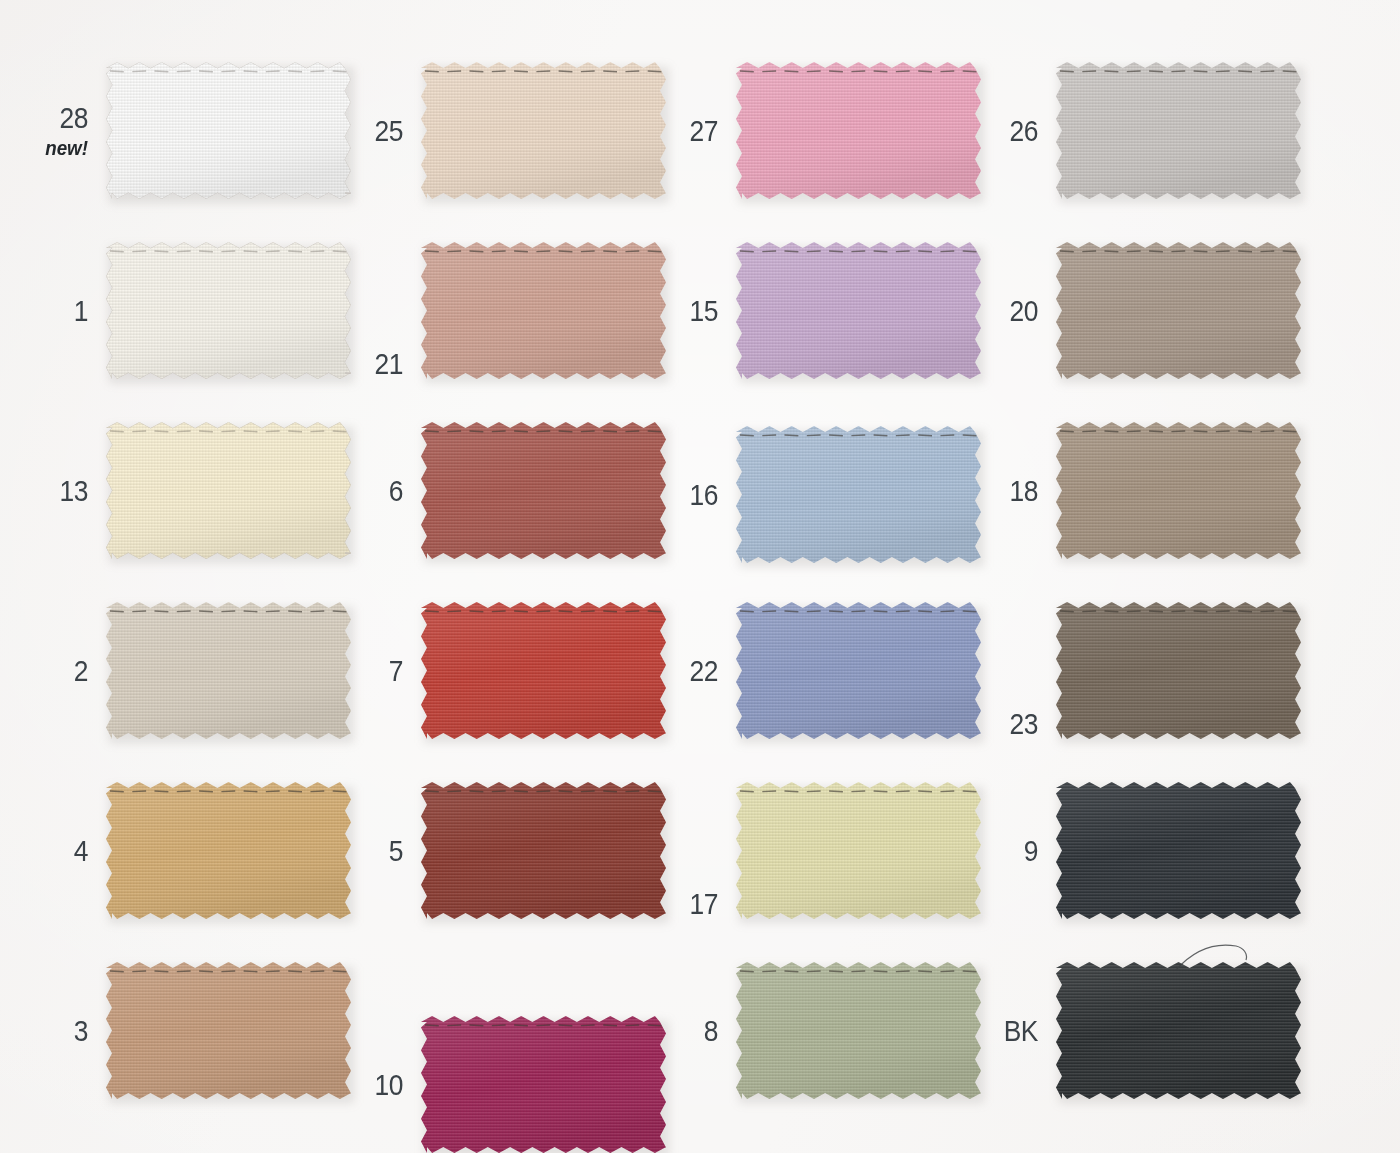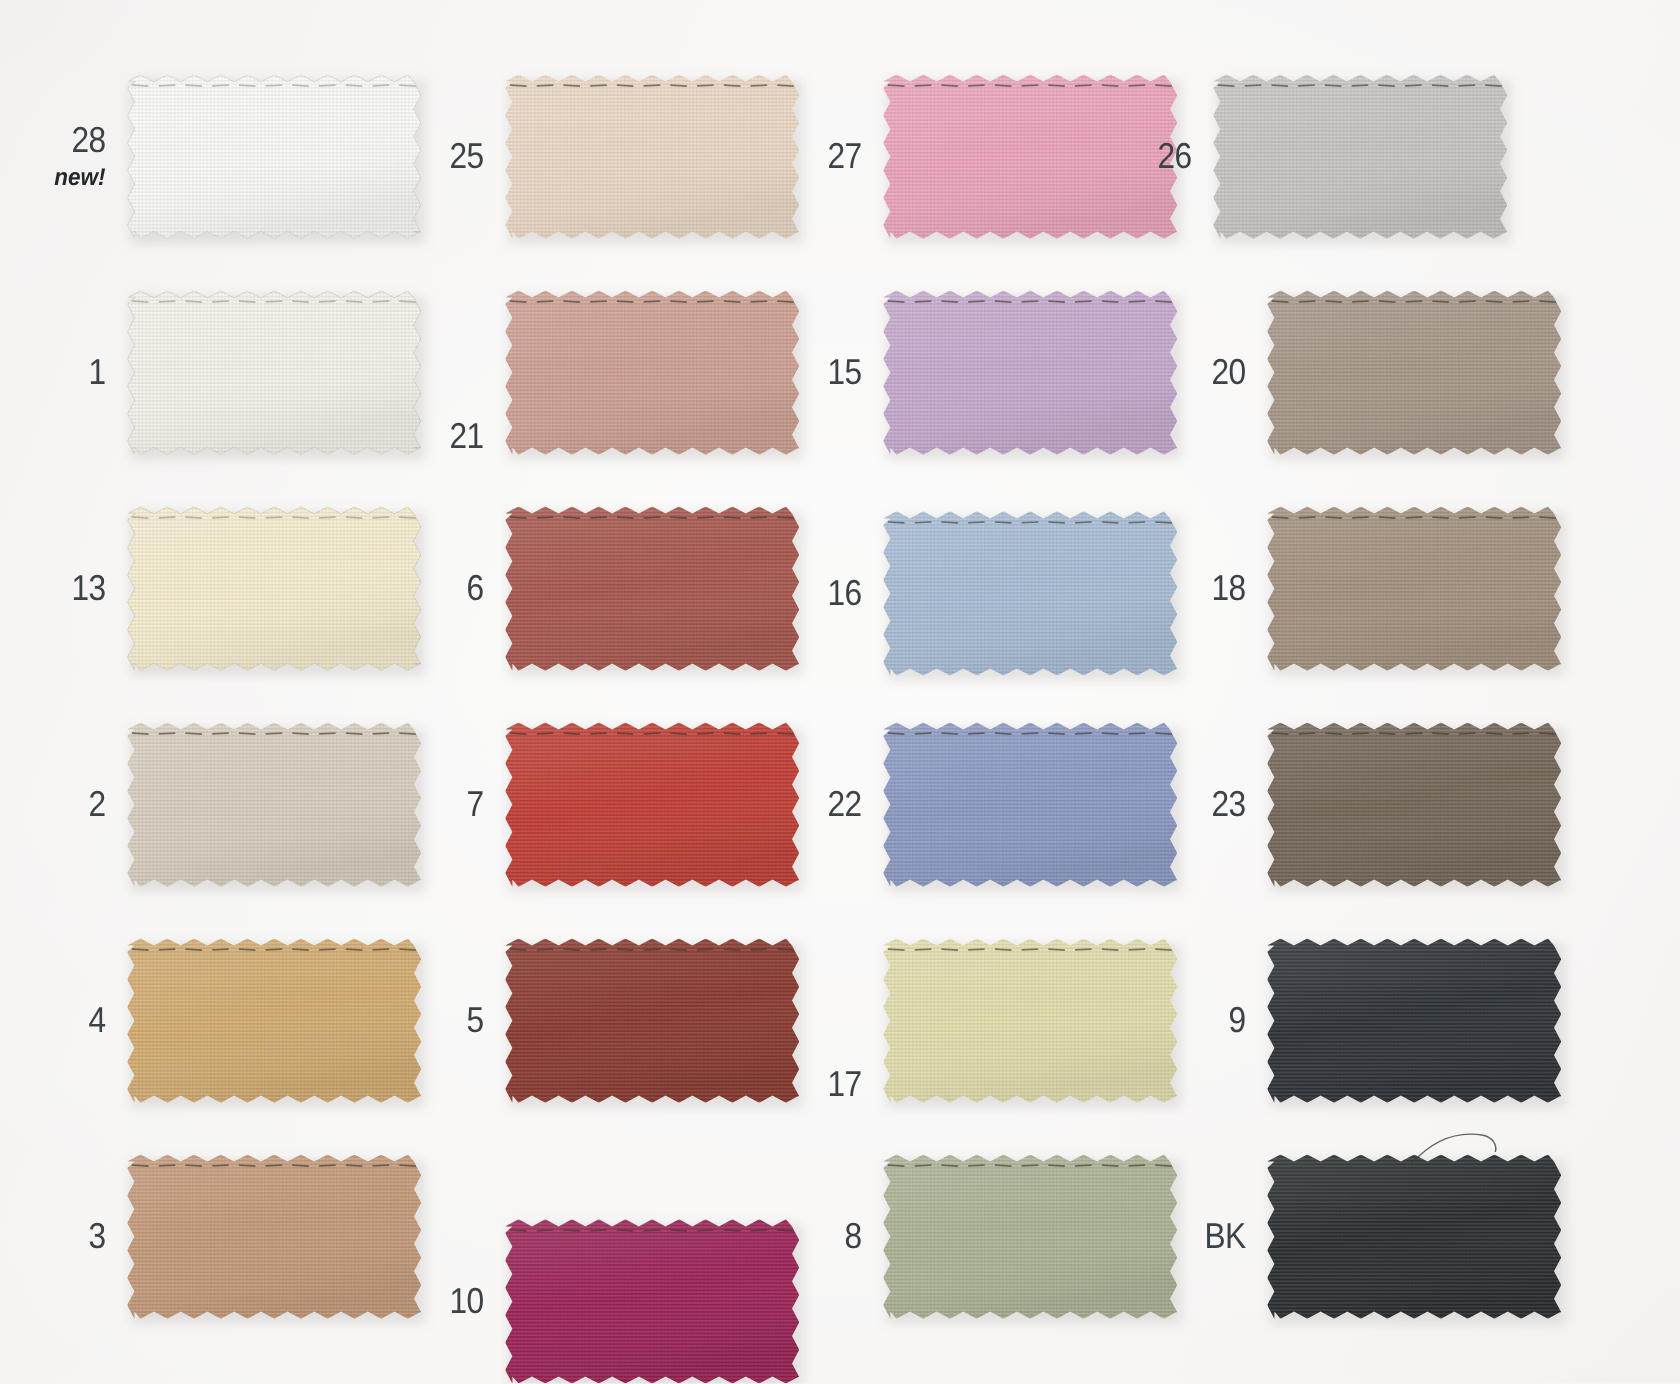--- a/index.html
+++ b/index.html
@@ -188,21 +188,21 @@
             </defs>
             <g clip-path="url(#pink2)">
               <rect x="0" y="0" width="245" height="137" fill="#eda5bd"></rect>
               <rect x="0" y="0" width="245" height="137" fill="url(#weave2)"></rect>
               <rect x="0" y="0" width="245" height="137" fill="url(#lit2)"></rect>
               <path d="M4.0,9.0 L17.8,9.7 M26.3,9.6 L40.1,9.0 M48.5,9.0 L62.4,9.7 M70.8,9.6 L84.6,9.0 M93.1,9.0 L106.9,9.7 M115.4,9.6 L129.2,9.0 M137.6,9.0 L151.4,9.7 M159.9,9.6 L173.7,9.0 M182.2,9.0 L196.0,9.7 M204.5,9.6 L218.3,9.0 M226.7,9.0 L240.5,9.7 " stroke="#3a352f" stroke-width="1.4" fill="none" opacity="0.62"></path>
             </g>
           </svg>
         </div>
       </div>
-      <div class="swatch-cell" style="left: 937px; top: 62px; height: 137px; justify-content: center;">
+      <div class="swatch-cell" style="left: 982px; top: 62px; height: 137px; justify-content: center;">
         <div class="swatch-label-wrap">
           <span class="swatch-label">26</span>
         </div>
         <div class="chip-wrap" style="width: 245px; height: 137px;">
           <div class="chip-shadow"></div>
           <svg width="245" height="137" viewBox="0 0 245 137" style="display: block; position: relative;">
             <defs>
               <clipPath id="pink3">
                 <polygon points="0.0,6.0 11.1,0.0 22.3,6.0 33.4,0.0 44.5,6.0 55.7,0.0 66.8,6.0 78.0,0.0 89.1,6.0 100.2,0.0 111.4,6.0 122.5,0.0 133.6,6.0 144.8,0.0 155.9,6.0 167.0,0.0 178.2,6.0 189.3,0.0 200.5,6.0 211.6,0.0 222.7,6.0 233.9,0.0 239.0,6.0 239.0,6.0 245.0,17.4 239.0,28.8 245.0,40.3 239.0,51.7 245.0,63.1 239.0,74.5 245.0,85.9 239.0,97.3 245.0,108.8 239.0,120.2 245.0,131.6 239.0,131.0 245.0,131.0 233.9,137.0 222.7,131.0 211.6,137.0 200.5,131.0 189.3,137.0 178.2,131.0 167.0,137.0 155.9,131.0 144.8,137.0 133.6,131.0 122.5,137.0 111.4,131.0 100.2,137.0 89.1,131.0 78.0,137.0 66.8,131.0 55.7,137.0 44.5,131.0 33.4,137.0 22.3,131.0 11.1,137.0 6.0,131.0 6.0,137.0 0.0,125.6 6.0,114.2 0.0,102.8 6.0,91.3 0.0,79.9 6.0,68.5 0.0,57.1 6.0,45.7 0.0,34.3 6.0,22.8 0.0,11.4 6.0,6.0"></polygon>
               </clipPath>
@@ -562,21 +562,21 @@
             </defs>
             <g clip-path="url(#pink14)">
               <rect x="0" y="0" width="245" height="137" fill="#8d9bc4"></rect>
               <rect x="0" y="0" width="245" height="137" fill="url(#weave14)"></rect>
               <rect x="0" y="0" width="245" height="137" fill="url(#lit14)"></rect>
               <path d="M4.0,9.0 L17.8,9.7 M26.3,9.6 L40.1,9.0 M48.5,9.0 L62.4,9.7 M70.8,9.6 L84.6,9.0 M93.1,9.0 L106.9,9.7 M115.4,9.6 L129.2,9.0 M137.6,9.0 L151.4,9.7 M159.9,9.6 L173.7,9.0 M182.2,9.0 L196.0,9.7 M204.5,9.6 L218.3,9.0 M226.7,9.0 L240.5,9.7 " stroke="#3a352f" stroke-width="1.4" fill="none" opacity="0.62"></path>
             </g>
           </svg>
         </div>
       </div>
-      <div class="swatch-cell" style="left: 982px; top: 602px; height: 137px;">
+      <div class="swatch-cell" style="left: 982px; top: 602px; height: 137px; align-items: flex-end;">
         <div class="swatch-label-wrap">
           <span class="swatch-label">23</span>
         </div>
         <div class="chip-wrap" style="width: 245px; height: 137px;">
           <div class="chip-shadow"></div>
           <svg width="245" height="137" viewBox="0 0 245 137" style="display: block; position: relative;">
             <defs>
               <clipPath id="pink15">
                 <polygon points="0.0,6.0 11.1,0.0 22.3,6.0 33.4,0.0 44.5,6.0 55.7,0.0 66.8,6.0 78.0,0.0 89.1,6.0 100.2,0.0 111.4,6.0 122.5,0.0 133.6,6.0 144.8,0.0 155.9,6.0 167.0,0.0 178.2,6.0 189.3,0.0 200.5,6.0 211.6,0.0 222.7,6.0 233.9,0.0 239.0,6.0 239.0,6.0 245.0,17.4 239.0,28.8 245.0,40.3 239.0,51.7 245.0,63.1 239.0,74.5 245.0,85.9 239.0,97.3 245.0,108.8 239.0,120.2 245.0,131.6 239.0,131.0 245.0,131.0 233.9,137.0 222.7,131.0 211.6,137.0 200.5,131.0 189.3,137.0 178.2,131.0 167.0,137.0 155.9,131.0 144.8,137.0 133.6,131.0 122.5,137.0 111.4,131.0 100.2,137.0 89.1,131.0 78.0,137.0 66.8,131.0 55.7,137.0 44.5,131.0 33.4,137.0 22.3,131.0 11.1,137.0 6.0,131.0 6.0,137.0 0.0,125.6 6.0,114.2 0.0,102.8 6.0,91.3 0.0,79.9 6.0,68.5 0.0,57.1 6.0,45.7 0.0,34.3 6.0,22.8 0.0,11.4 6.0,6.0"></polygon>
               </clipPath>

